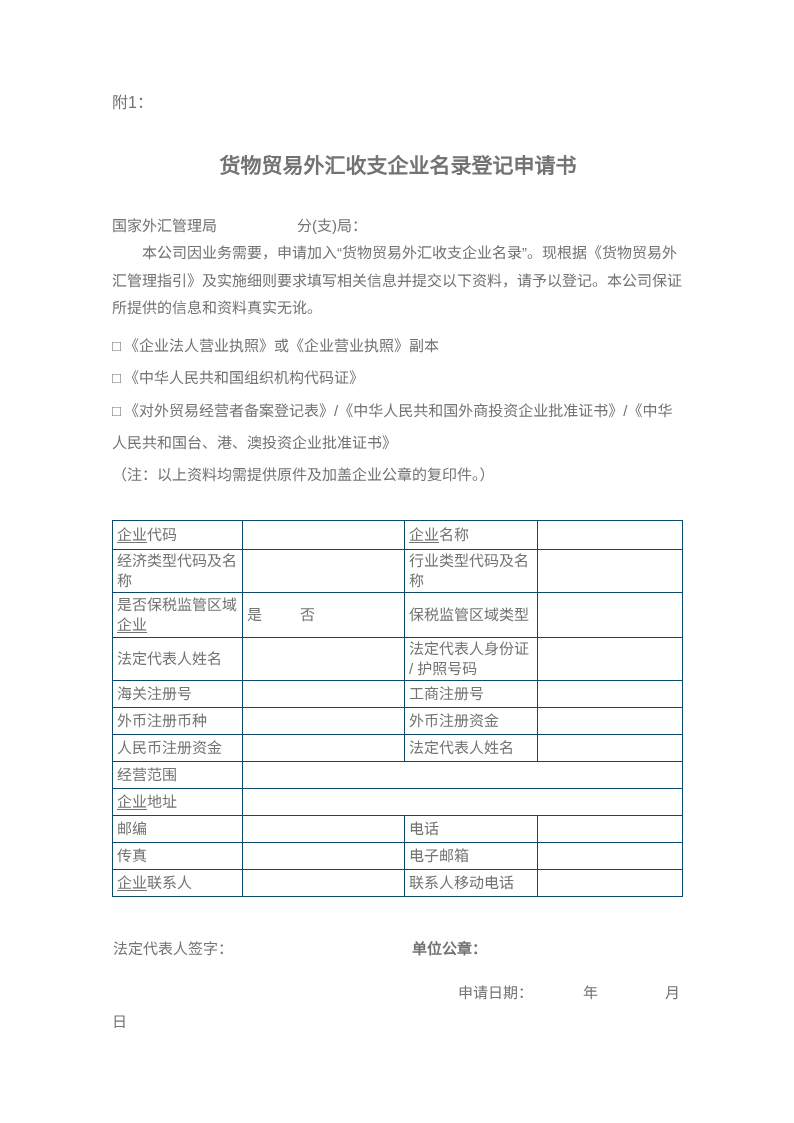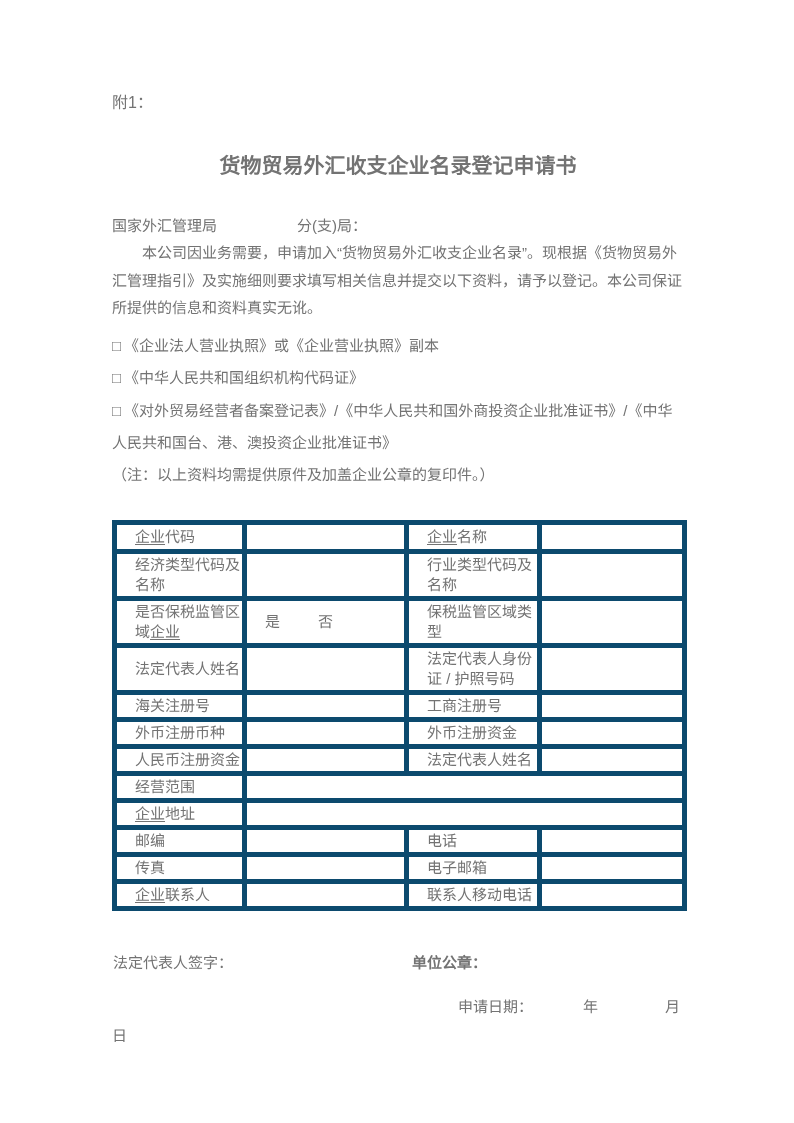--- a/index.html
+++ b/index.html
@@ -19,22 +19,22 @@
   .paragraph{text-indent:2em;line-height:27.5px;text-align:left;}
   .checklist{list-style:none;margin:8px 0 0 0;padding:0;}
   .checklist li{line-height:32.5px;}
   .checkbox{display:inline-block;margin-right:3px;}
   .note{line-height:30px;}
   table.form{
     border-collapse:collapse;table-layout:fixed;
     margin-top:30px;width:570px;
   }
   table.form td{
-    border:5px solid #0c4a6e;
-    padding:1px 1px 1px 18px;
+    border:1px solid #0c4a6e;
+    padding:1px 1px 1px 4px;
     line-height:20px;
     vertical-align:middle;
     word-break:break-all;
     overflow:hidden;
   }
   col.c1{width:130px;} col.c2{width:162px;} col.c3{width:133px;} col.c4{width:145px;}
   table.form tr{height:27px;}
   table.form tr:nth-child(1){height:29px;}
   table.form tr:nth-child(2){height:42px;}
   table.form tr:nth-child(3){height:45px;}

